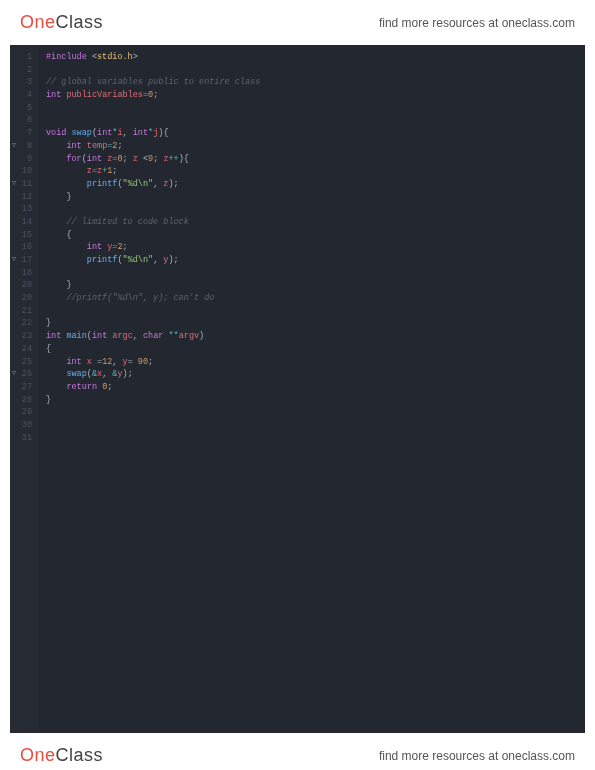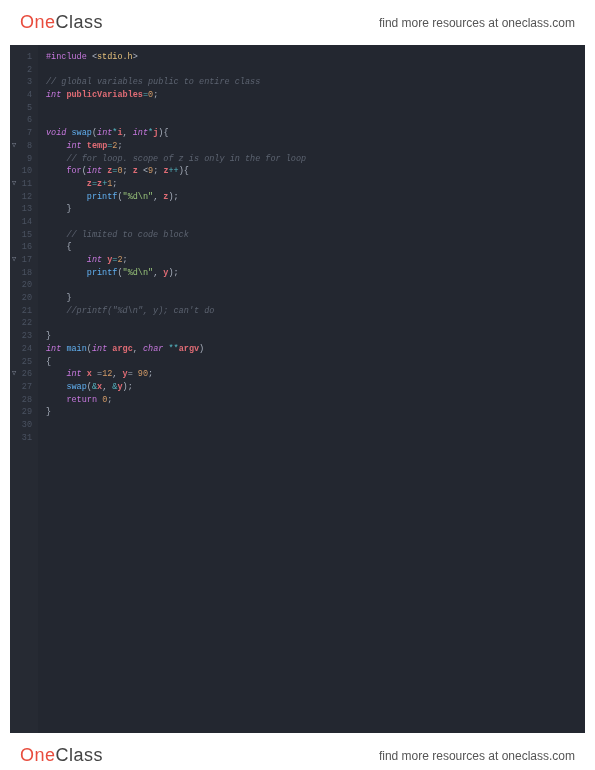--- a/index.html
+++ b/index.html
@@ -59,26 +59,26 @@
   color: #7a8090;
   font-size: 7px;
 }
 .code {
   padding: 6px 0 0 8px;
   color: #abb2bf;
   flex: 1;
 }
 .code .line { height: 12.7px; white-space: pre; }
 .kw-pp   { color: #c678dd; }
-.kw-type { color: #c678dd; font-style: italic; }
+.kw-type { color: #c678dd; }
 .kw-ctrl { color: #c678dd; }
 .str     { color: #98c379; }
 .cmt     { color: #5c6370; font-style: italic; }
 .fn      { color: #61afef; }
-.var     { color: #e06c75; font-weight: bold; }
+.var     { color: #e06c75; }
 .num     { color: #d19a66; }
 .op      { color: #56b6c2; }
 .punc    { color: #abb2bf; }
 .ident   { color: #e5c07b; }
 </style>
 </head>
 <body>
 
 <div class="header">
   <div class="logo">
@@ -123,21 +123,20 @@
     </div>
   <div class="code" id="code">
       <div class="line"><span class="kw-pp">#include</span><span class="punc"> &lt;</span><span class="ident">stdio.h</span><span class="punc">&gt;</span></div>
       <div class="line"></div>
       <div class="line"><span class="cmt">// global variables public to entire class</span></div>
       <div class="line"><span class="kw-type">int</span><span class="punc"> </span><span class="var">publicVariables</span><span class="op">=</span><span class="num">0</span><span class="punc">;</span></div>
       <div class="line"></div>
       <div class="line"></div>
       <div class="line"><span class="kw-type">void</span><span class="punc"> </span><span class="fn">swap</span><span class="punc">(</span><span class="kw-type">int</span><span class="op">*</span><span class="var">i</span><span class="punc">, </span><span class="kw-type">int</span><span class="op">*</span><span class="var">j</span><span class="punc">){</span></div>
       <div class="line"><span class="punc">    </span><span class="kw-type">int</span><span class="punc"> </span><span class="var">temp</span><span class="op">=</span><span class="num">2</span><span class="punc">;</span></div>
-      <div class="line"><span class="punc">    </span><span class="cmt">// for loop. scope of z is only in the for loop</span></div>
       <div class="line"><span class="punc">    </span><span class="kw-ctrl">for</span><span class="punc">(</span><span class="kw-type">int</span><span class="punc"> </span><span class="var">z</span><span class="op">=</span><span class="num">0</span><span class="punc">; </span><span class="var">z</span><span class="punc"> &lt;</span><span class="num">9</span><span class="punc">; </span><span class="var">z</span><span class="op">++</span><span class="punc">){</span></div>
       <div class="line"><span class="punc">        </span><span class="var">z</span><span class="op">=</span><span class="var">z</span><span class="op">+</span><span class="num">1</span><span class="punc">;</span></div>
       <div class="line"><span class="punc">        </span><span class="fn">printf</span><span class="punc">(</span><span class="str">"%d\n"</span><span class="punc">, </span><span class="var">z</span><span class="punc">);</span></div>
       <div class="line"><span class="punc">    }</span></div>
       <div class="line"></div>
       <div class="line"><span class="punc">    </span><span class="cmt">// limited to code block</span></div>
       <div class="line"><span class="punc">    {</span></div>
       <div class="line"><span class="punc">        </span><span class="kw-type">int</span><span class="punc"> </span><span class="var">y</span><span class="op">=</span><span class="num">2</span><span class="punc">;</span></div>
       <div class="line"><span class="punc">        </span><span class="fn">printf</span><span class="punc">(</span><span class="str">"%d\n"</span><span class="punc">, </span><span class="var">y</span><span class="punc">);</span></div>
       <div class="line"></div>

